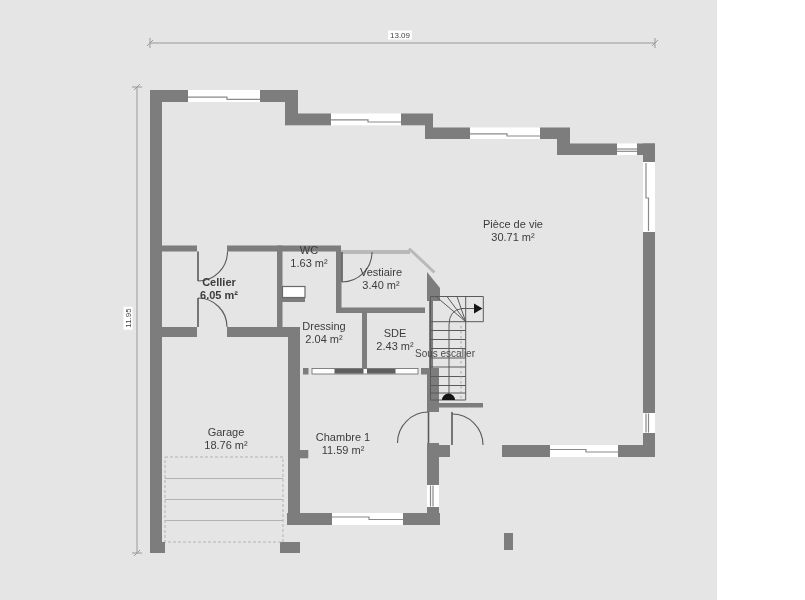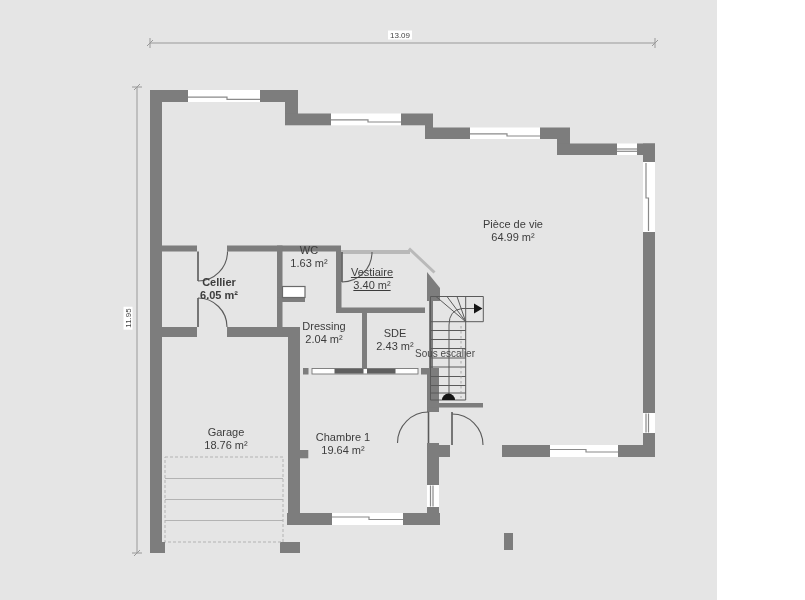--- a/index.html
+++ b/index.html
@@ -226,44 +226,44 @@
     <line class="dimline" x1="134" y1="90" x2="140" y2="84"></line>
     <line class="dimline" x1="134" y1="556" x2="140" y2="550"></line>
   </g>
 </svg>
 
   <div class="dim-label" style="left:400px;top:35px;">13.09</div>
   <div class="dim-label vert" style="left:128px;top:318px;">11.95</div>
 
   <div class="room-label" style="left:513px;top:231px;">
     <span>Pièce de vie</span>
-    <span class="area">64.99 m²</span>
+    <span class="area">30.71 m²</span>
   </div>
   <div class="room-label" style="left:219px;top:289px;font-weight:bold;">
     <span>Cellier</span>
     <span class="area">6.05 m²</span>
   </div>
   <div class="room-label" style="left:309px;top:257px;">
     <span>WC</span>
     <span class="area">1.63 m²</span>
   </div>
-  <div class="room-label" style="left:372px;top:279px;text-decoration:underline;">
+  <div class="room-label" style="left:381px;top:279px;">
     <span>Vestiaire</span>
     <span class="area">3.40 m²</span>
   </div>
   <div class="room-label" style="left:324px;top:333px;">
     <span>Dressing</span>
     <span class="area">2.04 m²</span>
   </div>
   <div class="room-label" style="left:395px;top:340px;">
     <span>SDE</span>
     <span class="area">2.43 m²</span>
   </div>
   <div class="room-label" style="left:226px;top:439px;">
     <span>Garage</span>
     <span class="area">18.76 m²</span>
   </div>
   <div class="room-label" style="left:343px;top:444px;">
     <span>Chambre 1</span>
-    <span class="area">19.64 m²</span>
+    <span class="area">11.59 m²</span>
   </div>
   <div class="small-label" style="left:445px;top:353px;">Sous escalier</div>
 </div>
 
 </body></html>

